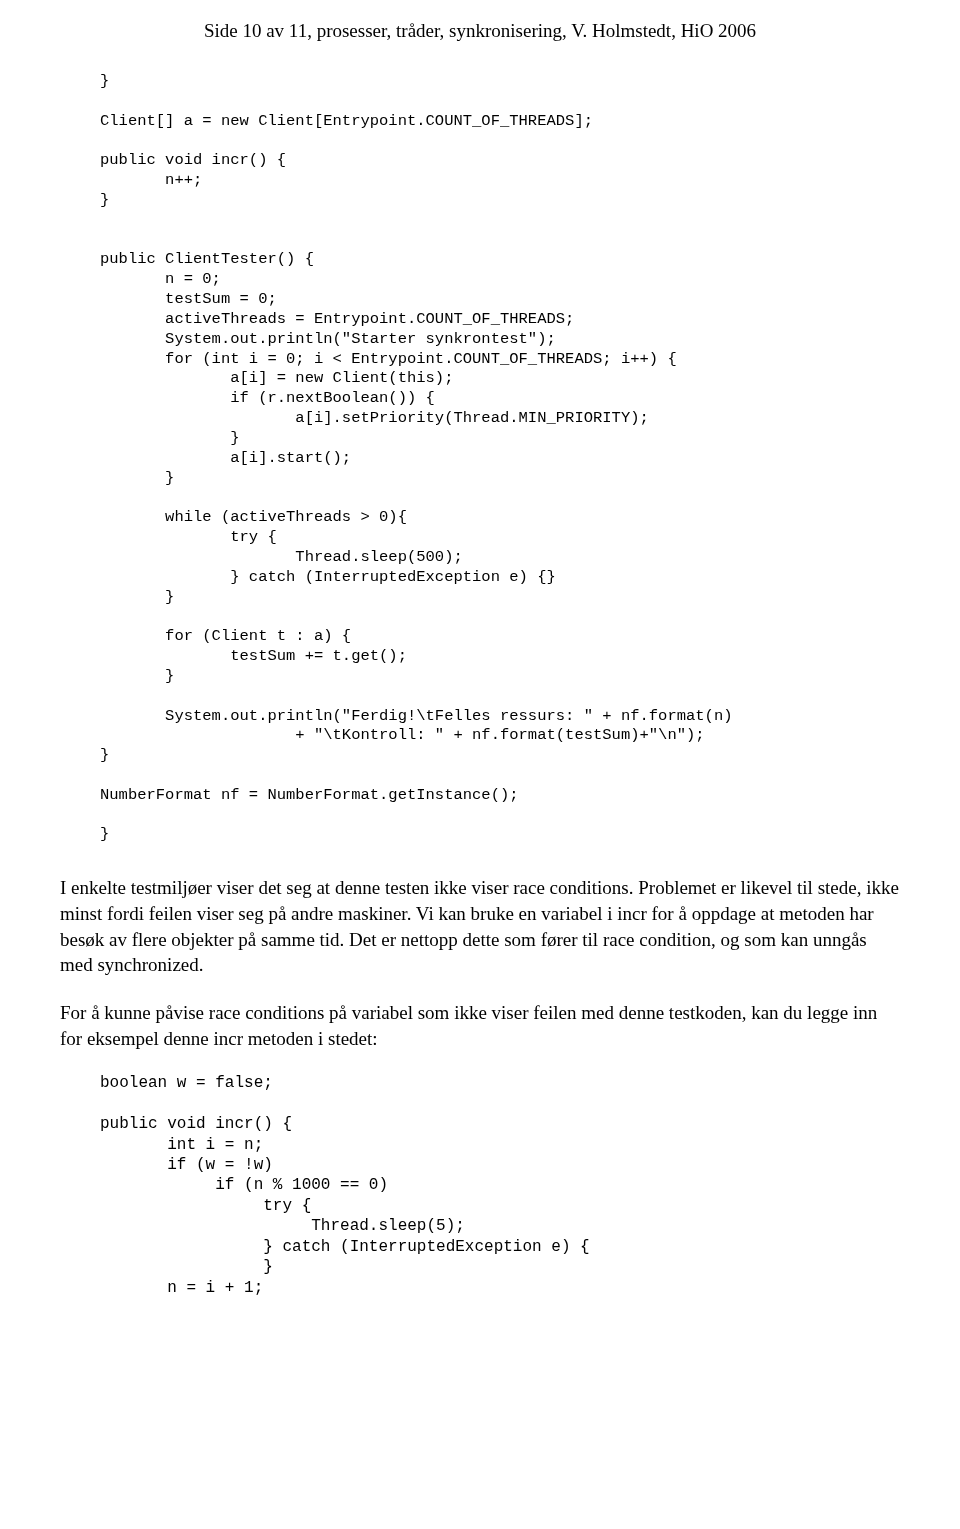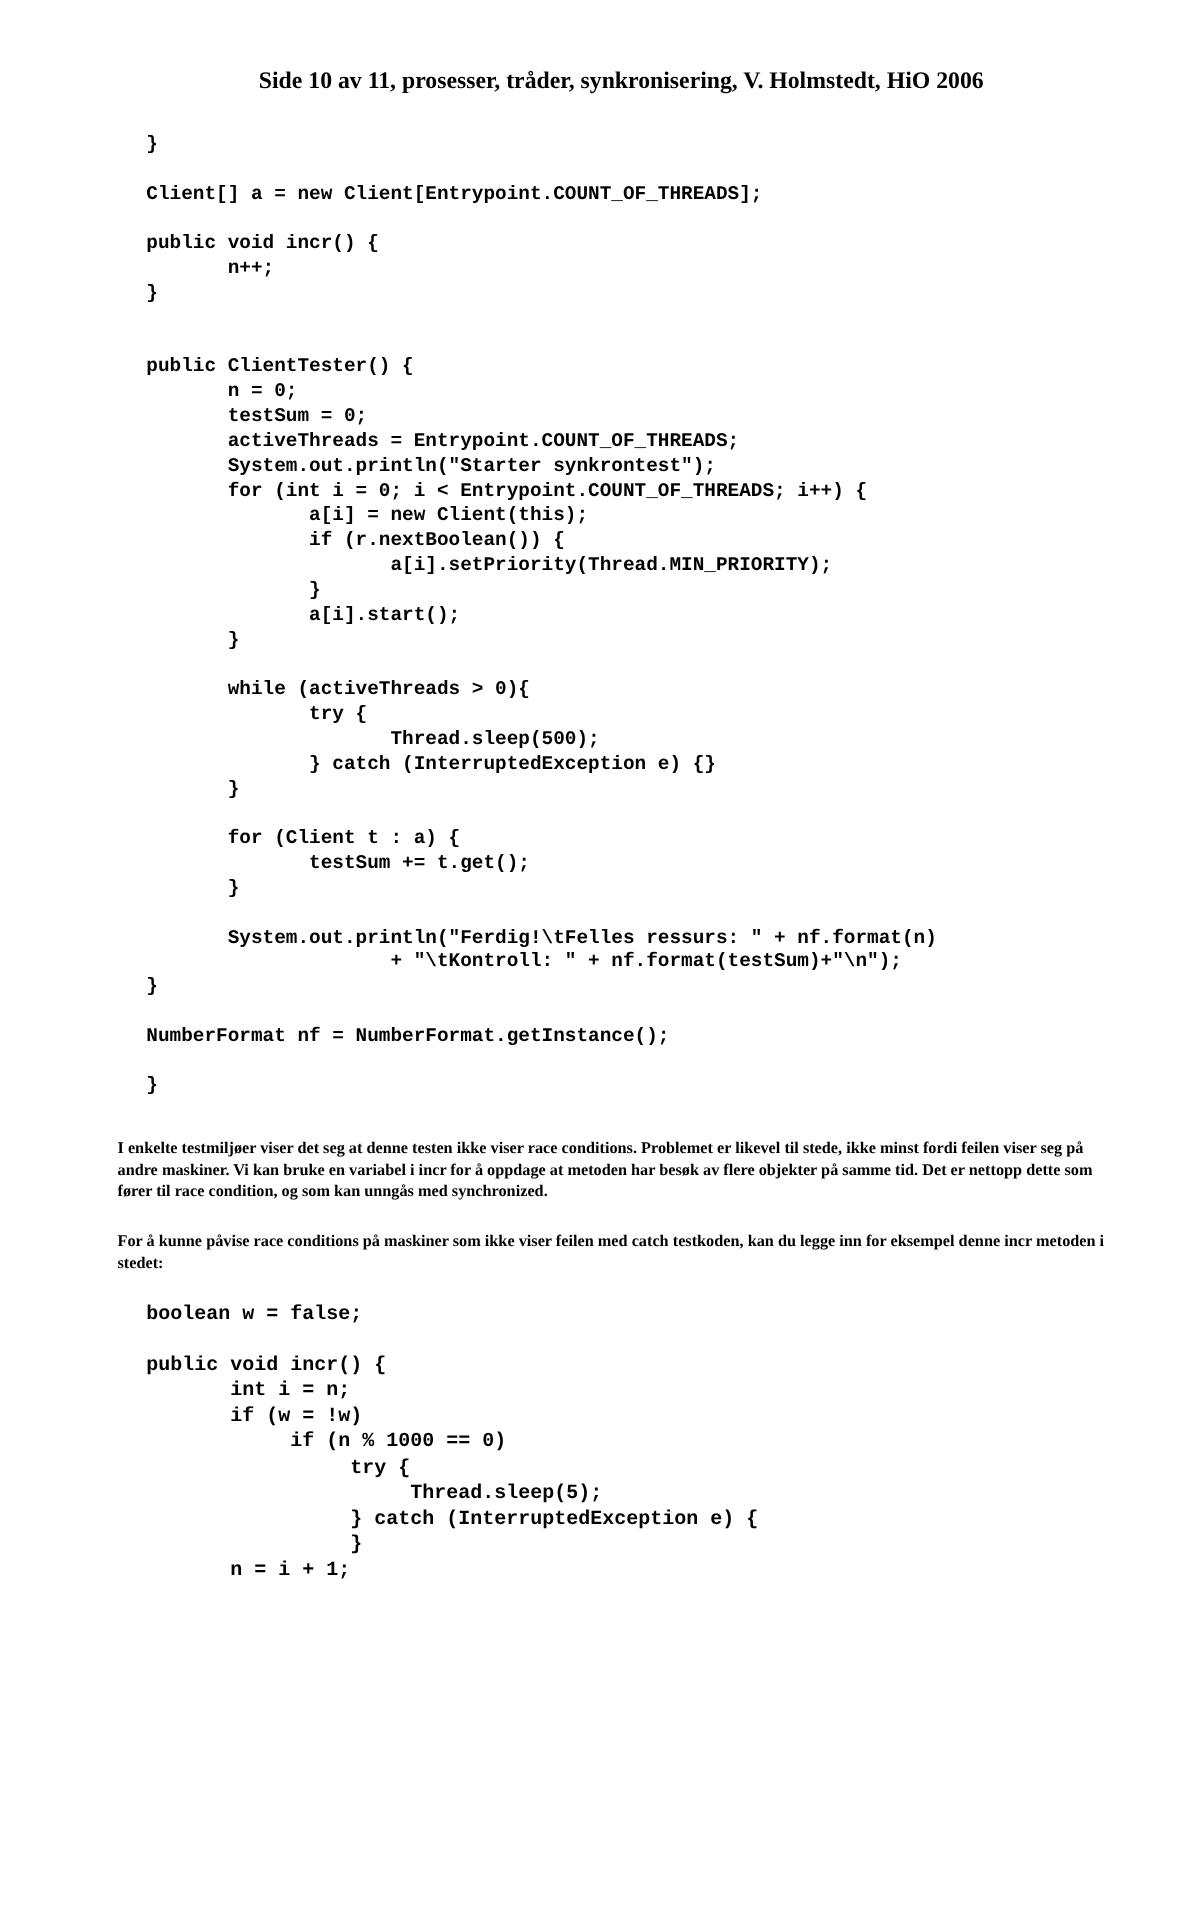--- a/index.html
+++ b/index.html
@@ -1,19 +1,18 @@
 <!DOCTYPE html>
 <html><head>
   <meta charset="utf-8">
   <style>
     * {
-      margin: 17px;
+      margin: 0;
       padding: 0;
       box-sizing: border-box;
-      font-weight: bold;
     }
     body {
       background: #fff;
       width: 960px;
       margin: 0 auto;
       font-family: "Times New Roman", Times, serif;
       color: #000;
       padding: 20px 60px 40px 60px;
     }
     .header {
@@ -23,21 +22,21 @@
     }
     .code-block {
       font-family: "Courier New", Courier, monospace;
       font-size: 15.5px;
       white-space: pre;
       line-height: 1.28;
       margin-bottom: 30px;
       margin-left: 40px;
     }
     .paragraph {
-      font-size: 13px;
+      font-size: 19px;
       line-height: 1.35;
       margin-bottom: 22px;
     }
     .code-block-2 {
       font-family: "Courier New", Courier, monospace;
       font-size: 16px;
       white-space: pre;
       line-height: 1.28;
       margin-left: 40px;
     }
@@ -84,21 +83,21 @@
        System.out.println("Ferdig!\tFelles ressurs: " + nf.format(n)
                      + "\tKontroll: " + nf.format(testSum)+"\n");
 }
 
 NumberFormat nf = NumberFormat.getInstance();
 
 }</div>
 
 <div class="paragraph">I enkelte testmiljøer viser det seg at denne testen ikke viser race conditions. Problemet er likevel til stede, ikke minst fordi feilen viser seg på andre maskiner. Vi kan bruke en variabel i incr for å oppdage at metoden har besøk av flere objekter på samme tid. Det er nettopp dette som fører til race condition, og som kan unngås med synchronized.</div>
 
-<div class="paragraph">For å kunne påvise race conditions på maskiner som ikke viser feilen med catch testkoden, kan du legge inn for eksempel denne incr metoden i stedet:</div>
+<div class="paragraph">For å kunne påvise race conditions på variabel som ikke viser feilen med denne testkoden, kan du legge inn for eksempel denne incr metoden i stedet:</div>
 
 <div class="code-block-2">boolean w = false;
 
 public void incr() {
        int i = n;
        if (w = !w)
             if (n % 1000 == 0)
                  try {
                       Thread.sleep(5);
                  } catch (InterruptedException e) {

